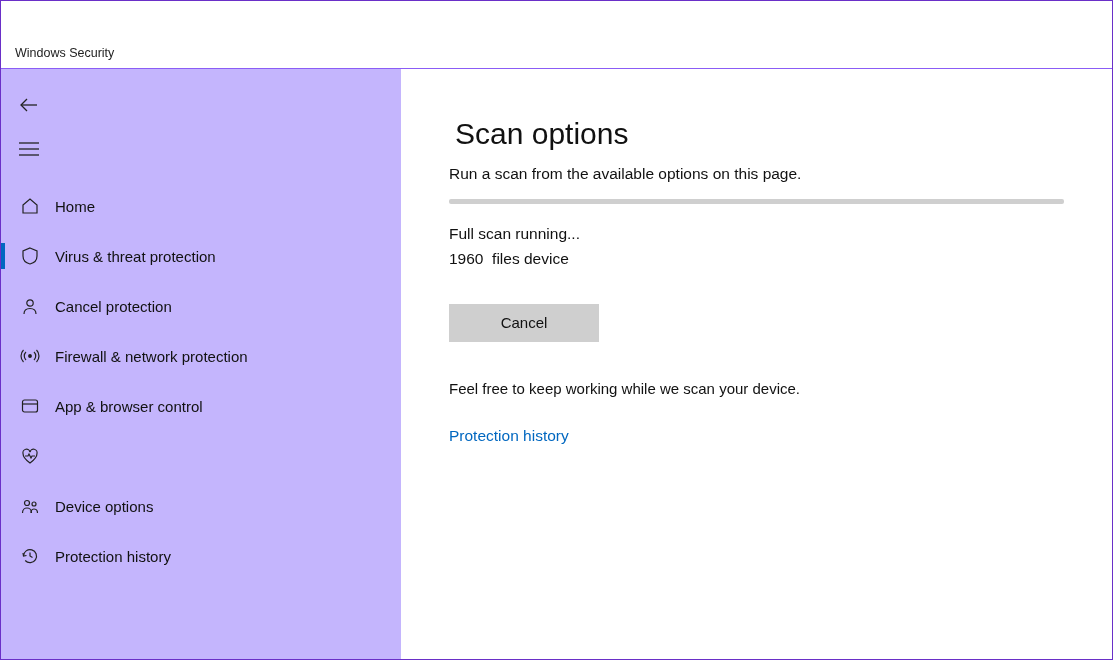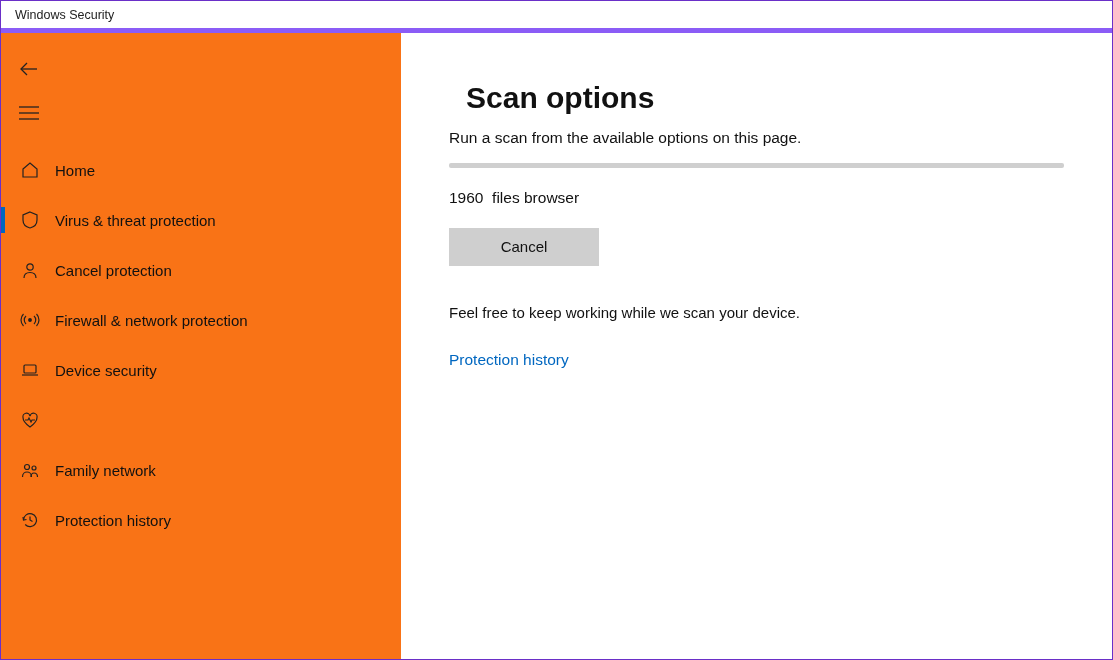--- a/index.html
+++ b/index.html
@@ -16,31 +16,32 @@
     border: 1.5px solid #6a2fc8;
     display: flex; flex-direction: column;
     overflow: hidden;
   }
   .titlebar {
     height: 32px;
     padding: 0 14px;
     display: flex; align-items: center;
     font-size: 12.5px;
     color: #222;
-    border-bottom: 5px solid #8b5cf6;
+    border-bottom: 1px solid #8b5cf6;
     background: #fff;
+    margin-top: 36px;
   }
   .body {
     flex: 1;
     display: flex;
     min-height: 0;
   }
   .sidebar {
     width: 400px;
-    background: #f97316;
+    background: #c4b5fd;
     padding-top: 14px;
     display: flex; flex-direction: column;
   }
   .side-btn {
     height: 44px;
     display: flex; align-items: center;
     padding-left: 18px;
     color: #222;
   }
   .nav-list { margin-top: 10px; }
@@ -69,42 +70,42 @@
     font-size: 15px;
     color: #111;
   }
   .content {
     flex: 1;
     padding: 48px 48px 0 48px;
     overflow: auto;
   }
   .page-title {
     font-size: 30px;
-    font-weight: 700;
-    margin: 0 0 14px 17px;
+    font-weight: 400;
+    margin: 0 0 14px 6px;
     color: #111;
   }
   .page-subtitle {
     font-size: 15.5px;
     color: #111;
     margin-bottom: 16px;
   }
   .progress {
     height: 5px;
     background: #cfcfcf;
     border-radius: 2px;
     margin-bottom: 18px;
   }
   .status-line {
     font-size: 15.5px;
     line-height: 1.6;
     color: #111;
   }
   .cancel-btn {
-    margin-top: 17px;
+    margin-top: 32px;
     width: 150px; height: 38px;
     background: #cfcfcf;
     border: none;
     font-size: 15px;
     color: #111;
     cursor: pointer;
   }
   .note {
     margin-top: 38px;
     font-size: 15px;
@@ -182,50 +183,50 @@
               <circle cx="10" cy="10" r="1.3" fill="#222"></circle>
               <path d="M6 6 A5.5 5.5 0 0 0 6 14"></path>
                 <path d="M14 6 A5.5 5.5 0 0 1 14 14"></path>
               <path d="M3.5 4 A8.5 8.5 0 0 0 3.5 16"></path>
                 <path d="M16.5 4 A8.5 8.5 0 0 1 16.5 16"></path>
             </svg>
           </span>
           <span class="label">Firewall &amp; network protection</span>
         </div>
 
-
-        <div class="nav-item">
-          <span class="icon">
-            <svg width="20" height="20" viewBox="0 0 20 20" fill="none" stroke="#222" stroke-width="1.2">
-              <rect x="4" y="5" width="12" height="8" rx="1"></rect>
-                <line x1="2" y1="15" x2="18" y2="15"></line>
-            </svg>
-          </span>
-          <span class="label">Device security</span>
-        </div>
+        <div class="nav-item">
+          <span class="icon">
+            <svg width="20" height="20" viewBox="0 0 20 20" fill="none" stroke="#222" stroke-width="1.2">
+              <rect x="2.5" y="4" width="15" height="12" rx="2"></rect>
+                <line x1="2.5" y1="8" x2="17.5" y2="8"></line>
+            </svg>
+          </span>
+          <span class="label">App &amp; browser control</span>
+        </div>
+
 
         <div class="nav-item">
           <span class="icon">
             <svg width="20" height="20" viewBox="0 0 20 20" fill="none" stroke="#222" stroke-width="1.2">
               <path d="M10 17 C10 17 3 12 3 7.5 A3.5 3.5 0 0 1 10 6 A3.5 3.5 0 0 1 17 7.5 C17 12 10 17 10 17 Z"></path>
               <polyline points="5,10 8,10 9,8 11,12 12,10 15,10"></polyline>
             </svg>
           </span>
         </div>
 
         <div class="nav-item">
           <span class="icon">
             <svg width="20" height="20" viewBox="0 0 20 20" fill="none" stroke="#222" stroke-width="1.2">
               <circle cx="7" cy="7" r="2.5"></circle>
                 <circle cx="14" cy="8" r="2"></circle>
               <path d="M2.5 17 C2.5 13.5 5 12 7 12 C9 12 11.5 13.5 11.5 17"></path>
               <path d="M11 17 C11 14 12.5 13 14 13 C15.5 13 17.5 14 17.5 17"></path>
             </svg>
           </span>
-          <span class="label">Family network</span>
+          <span class="label">Device options</span>
         </div>
 
         <div class="nav-item">
           <span class="icon">
             <svg width="20" height="20" viewBox="0 0 20 20" fill="none" stroke="#222" stroke-width="1.2">
               <path d="M3.5 10 A6.5 6.5 0 1 1 5.2 14.5"></path>
                 <polyline points="3,7 3.5,10 6.5,9.5"></polyline>
               <polyline points="10,6.5 10,10 12.5,11.5"></polyline>
             </svg>
           </span>
@@ -234,23 +235,24 @@
 
       </div>
     </div>
 
     <div class="content">
       <h1 class="page-title">Scan options</h1>
       <div class="page-subtitle">Run a scan from the available options on this page.</div>
 
       <div class="progress"></div>
 
+      <div class="status-line">Full scan running...</div>
       <div class="status-line">
         <span>1960</span>
-        &nbsp;<span>files browser</span>
+        &nbsp;<span>files device</span>
       </div>
 
       <button class="cancel-btn">Cancel</button>
 
       <div class="note">Feel free to keep working while we scan your device.</div>
 
       <div class="link">Protection history</div>
     </div>
 
   </div>

